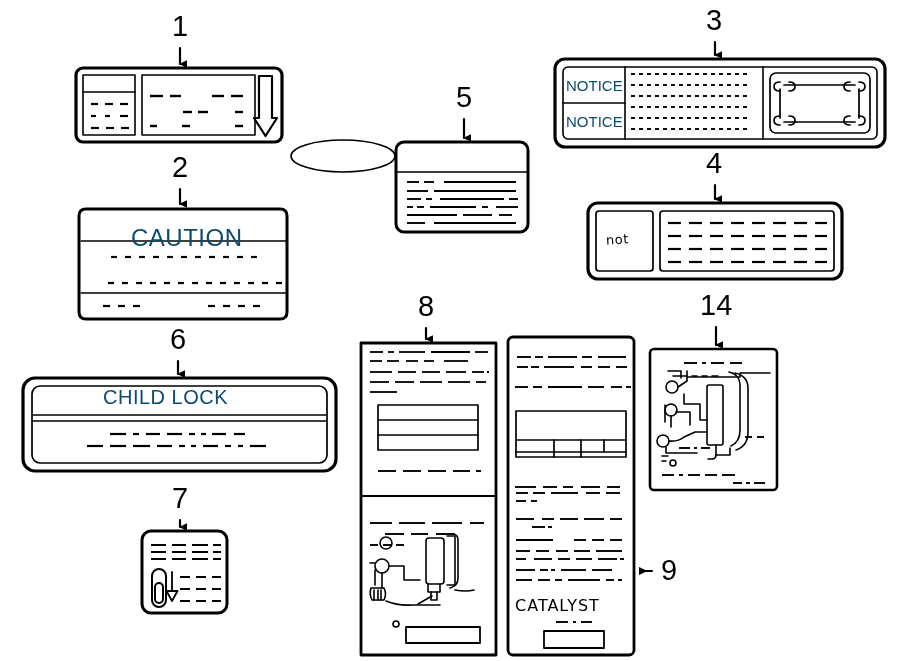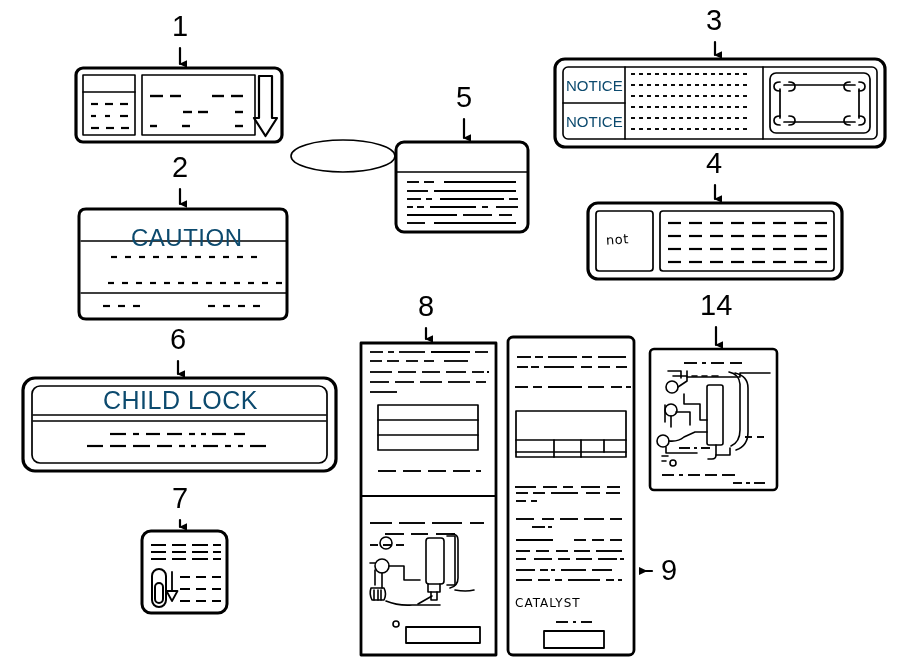--- a/index.html
+++ b/index.html
@@ -586,20 +586,20 @@
 <div class="callout-num" style="left:706px; top:149px;">4</div>
 <div class="callout-num" style="left:456px; top:83px;">5</div>
 <div class="callout-num" style="left:170px; top:325px;">6</div>
 <div class="callout-num" style="left:172px; top:484px;">7</div>
 <div class="callout-num" style="left:418px; top:292px;">8</div>
 <div class="callout-num" style="left:661px; top:556px;">9</div>
 <div class="callout-num" style="left:700px; top:291px;">14</div>
 
 <div class="label-text" style="left:131px; top:212px; font-size:24px; letter-spacing:0.5px;margin-top:12px;">CAUTION</div>
 
-<div class="label-text" style="left:103px; top:386px; font-size:25px; letter-spacing:0.5px;">CHILD  LOCK</div>
+<div class="label-text" style="left:103px; top:386px; font-size:20px; letter-spacing:0.5px;">CHILD  LOCK</div>
 
 <div class="label-text" style="left:566px; top:77px; font-size:15px;">NOTICE</div>
 <div class="label-text" style="left:566px; top:113px; font-size:15px;">NOTICE</div>
 
 <div class="hand-text" style="left:606px; top:232px; font-size:13px; transform:rotate(-4deg); letter-spacing:0.5px;">not</div>
 
-<div class="hand-text" style="left:515px; top:596px; font-size:12px; letter-spacing:1px;">CATALYST</div>
+<div class="hand-text" style="left:515px; top:596px; font-size:16px; letter-spacing:1px;">CATALYST</div>
 
 </body></html>

